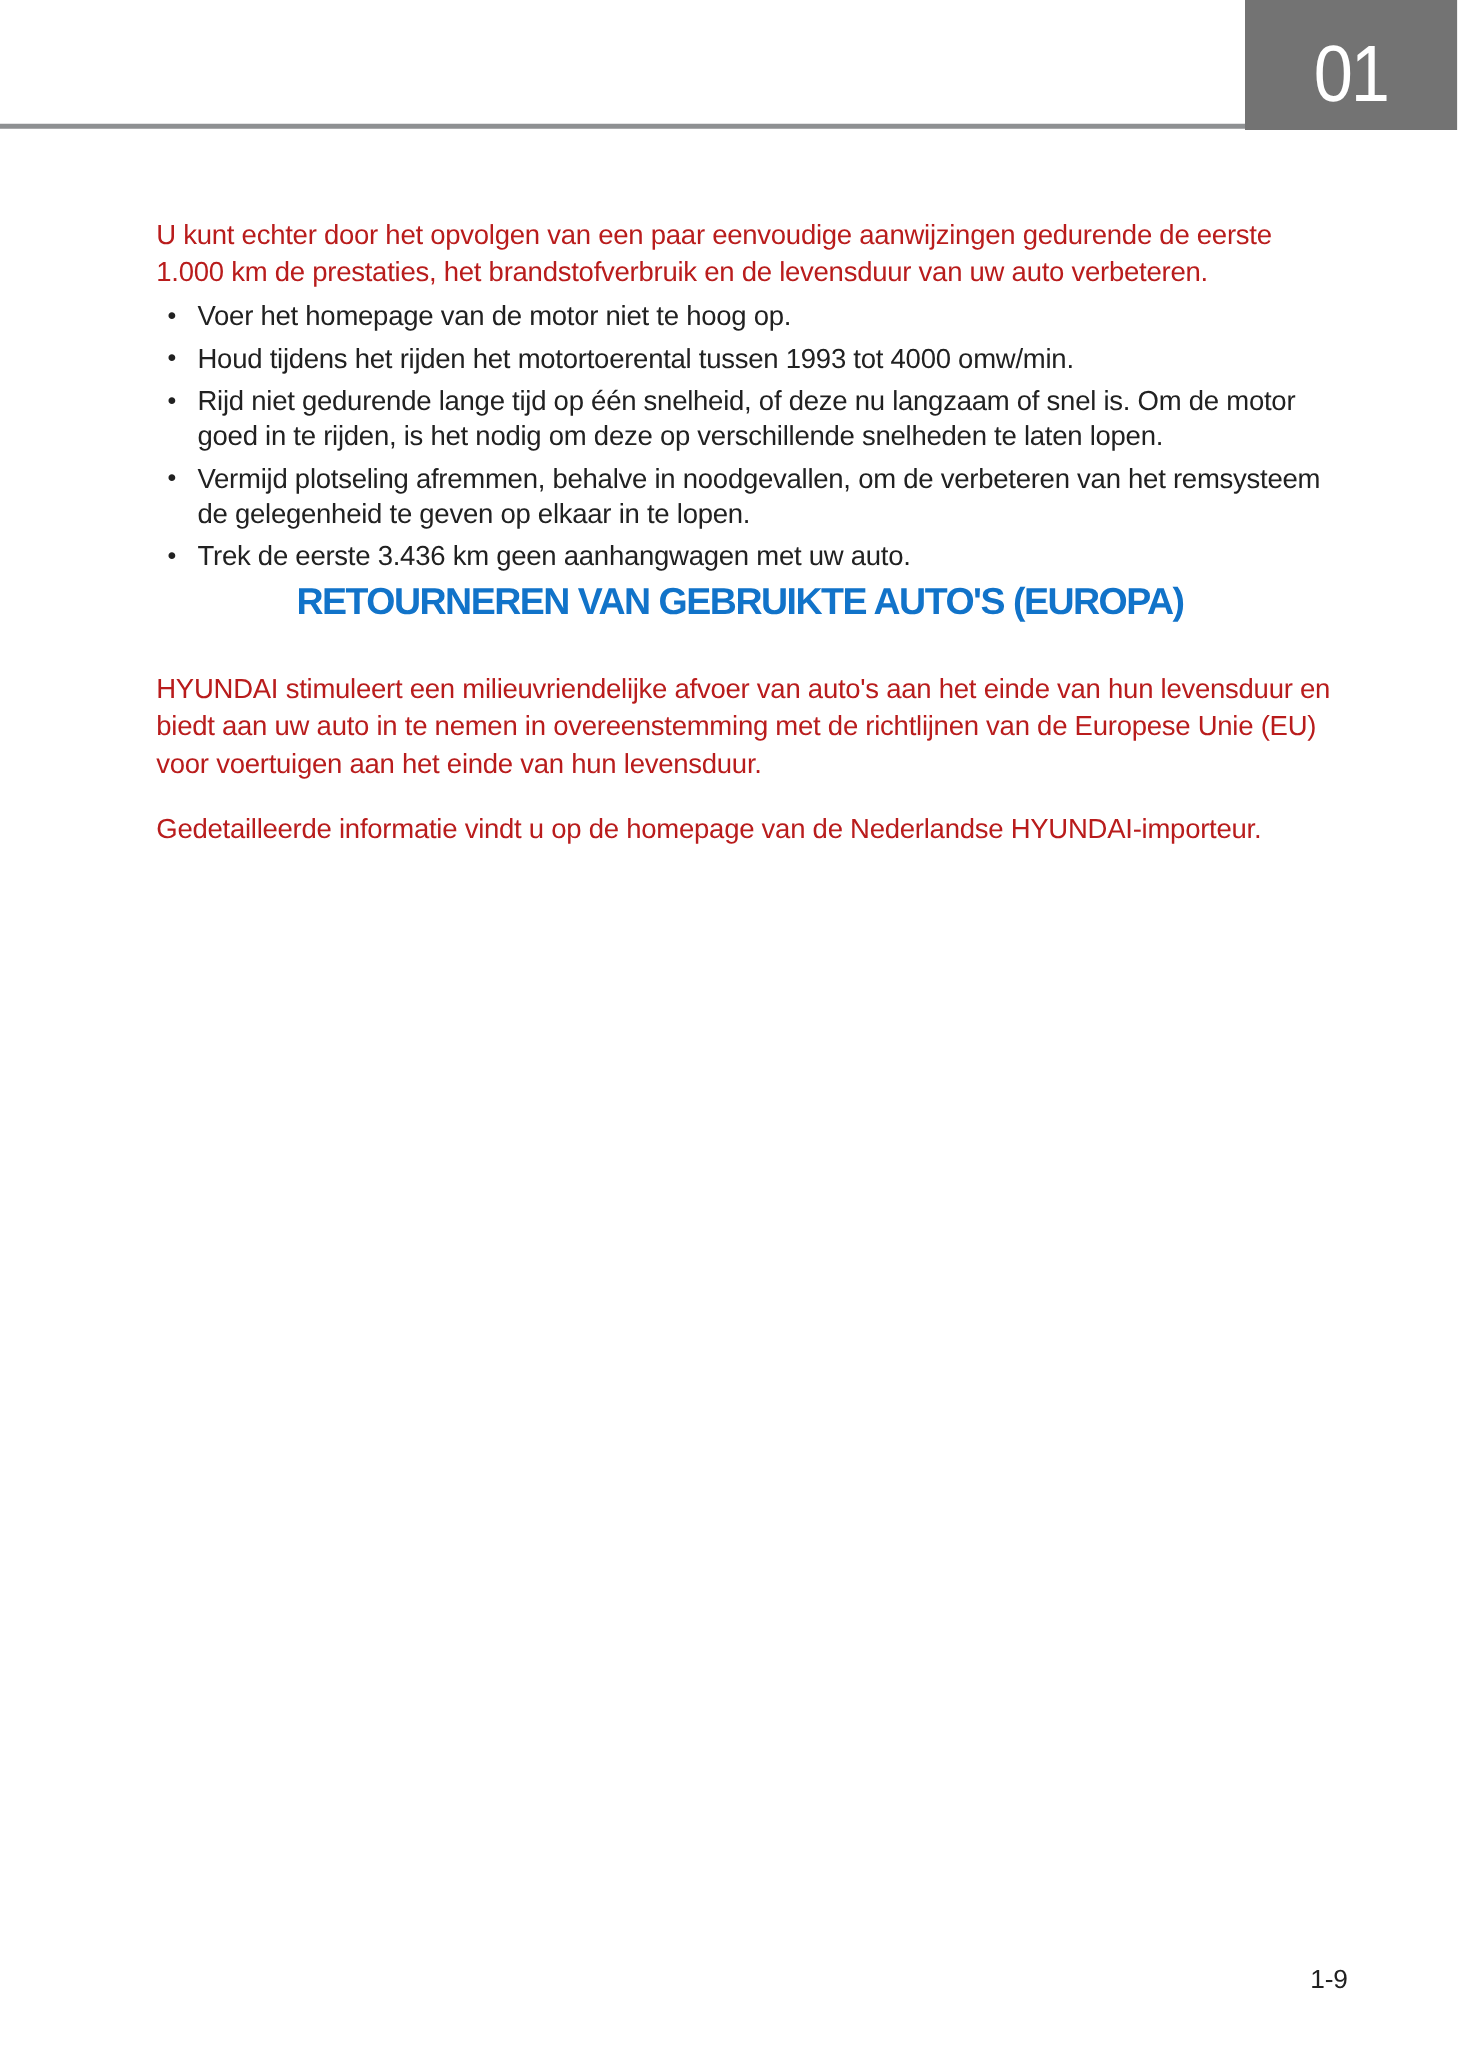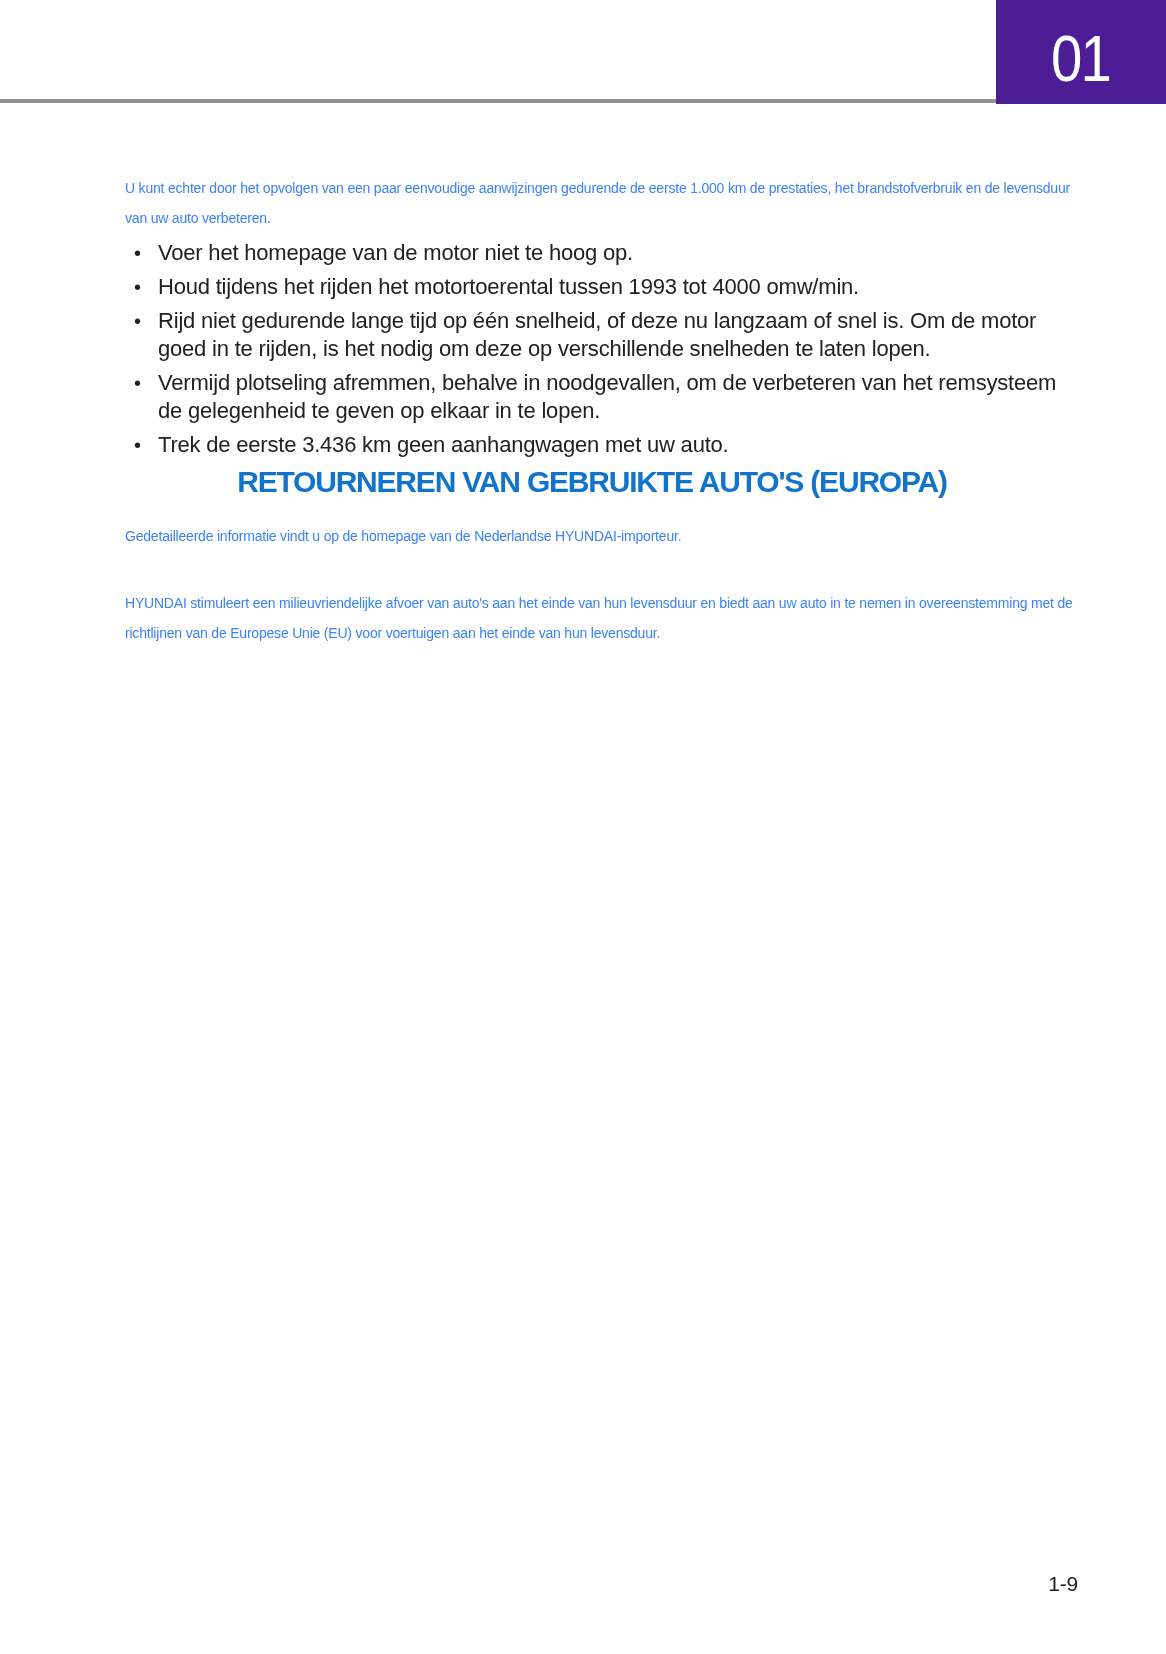--- a/index.html
+++ b/index.html
@@ -13,21 +13,21 @@
     position: relative;
     width: 1166px; height: 1654px;
     background: #ffffff;
     overflow: hidden;
   }
   
   .chapter-badge {
     position: absolute;
     left: 996px; top: 0;
     width: 170px; height: 104px;
-    background: #4c1d95;
+    background: #737373;
     display: flex;
     align-items: center;
     justify-content: center;
   }
   .chapter-number {
     color: #ffffff;
     font-size: 64px;
     line-height: 1;
     letter-spacing: -2px;
     padding-top: 14px;
@@ -53,24 +53,24 @@
     color: #1173c9;
     font-size: 30px;
     font-weight: 700;
     letter-spacing: -1.2px;
     line-height: 34px;
     transform: translateX(-8px);
   }
   .section-title.second {
   }
   .body-text {
-    font-size: 14px;
+    font-size: 22px;
     letter-spacing: -0.2px;
     line-height: 30px;
-    color: #3b82f6;
+    color: #b91c1c;
     margin: 0;
   }
   .intro { margin-top: 27px; }
   .bullet-list {
     list-style: none;
     margin: 6px 0 0 0;
     padding: 0;
   }
   .bullet-item {
     display: flex;
@@ -134,21 +134,21 @@
         <span class="bullet-text">Vermijd plotseling afremmen, behalve in noodgevallen, om de verbeteren van het remsysteem de gelegenheid te geven op elkaar in te lopen.</span>
       </li>
       <li class="bullet-item">
         <span class="bullet-marker">•</span>
         <span class="bullet-text">Trek de eerste 3.436 km geen aanhangwagen met uw auto.</span>
       </li>
     </ul>
 
     <h1 class="section-title second">RETOURNEREN VAN GEBRUIKTE AUTO'S (EUROPA)</h1>
 
+    <p class="body-text para-2">HYUNDAI stimuleert een milieuvriendelijke afvoer van auto's aan het einde van hun levensduur en biedt aan uw auto in te nemen in overeenstemming met de richtlijnen van de Europese Unie (EU) voor voertuigen aan het einde van hun levensduur.</p>
+
     <p class="body-text para-3">Gedetailleerde informatie vindt u op de homepage van de Nederlandse HYUNDAI-importeur.</p>
-
-    <p class="body-text para-2">HYUNDAI stimuleert een milieuvriendelijke afvoer van auto's aan het einde van hun levensduur en biedt aan uw auto in te nemen in overeenstemming met de richtlijnen van de Europese Unie (EU) voor voertuigen aan het einde van hun levensduur.</p>
 
   </div>
 
   <div class="page-number">1-9</div>
 
 </div>
 
 </body></html>

